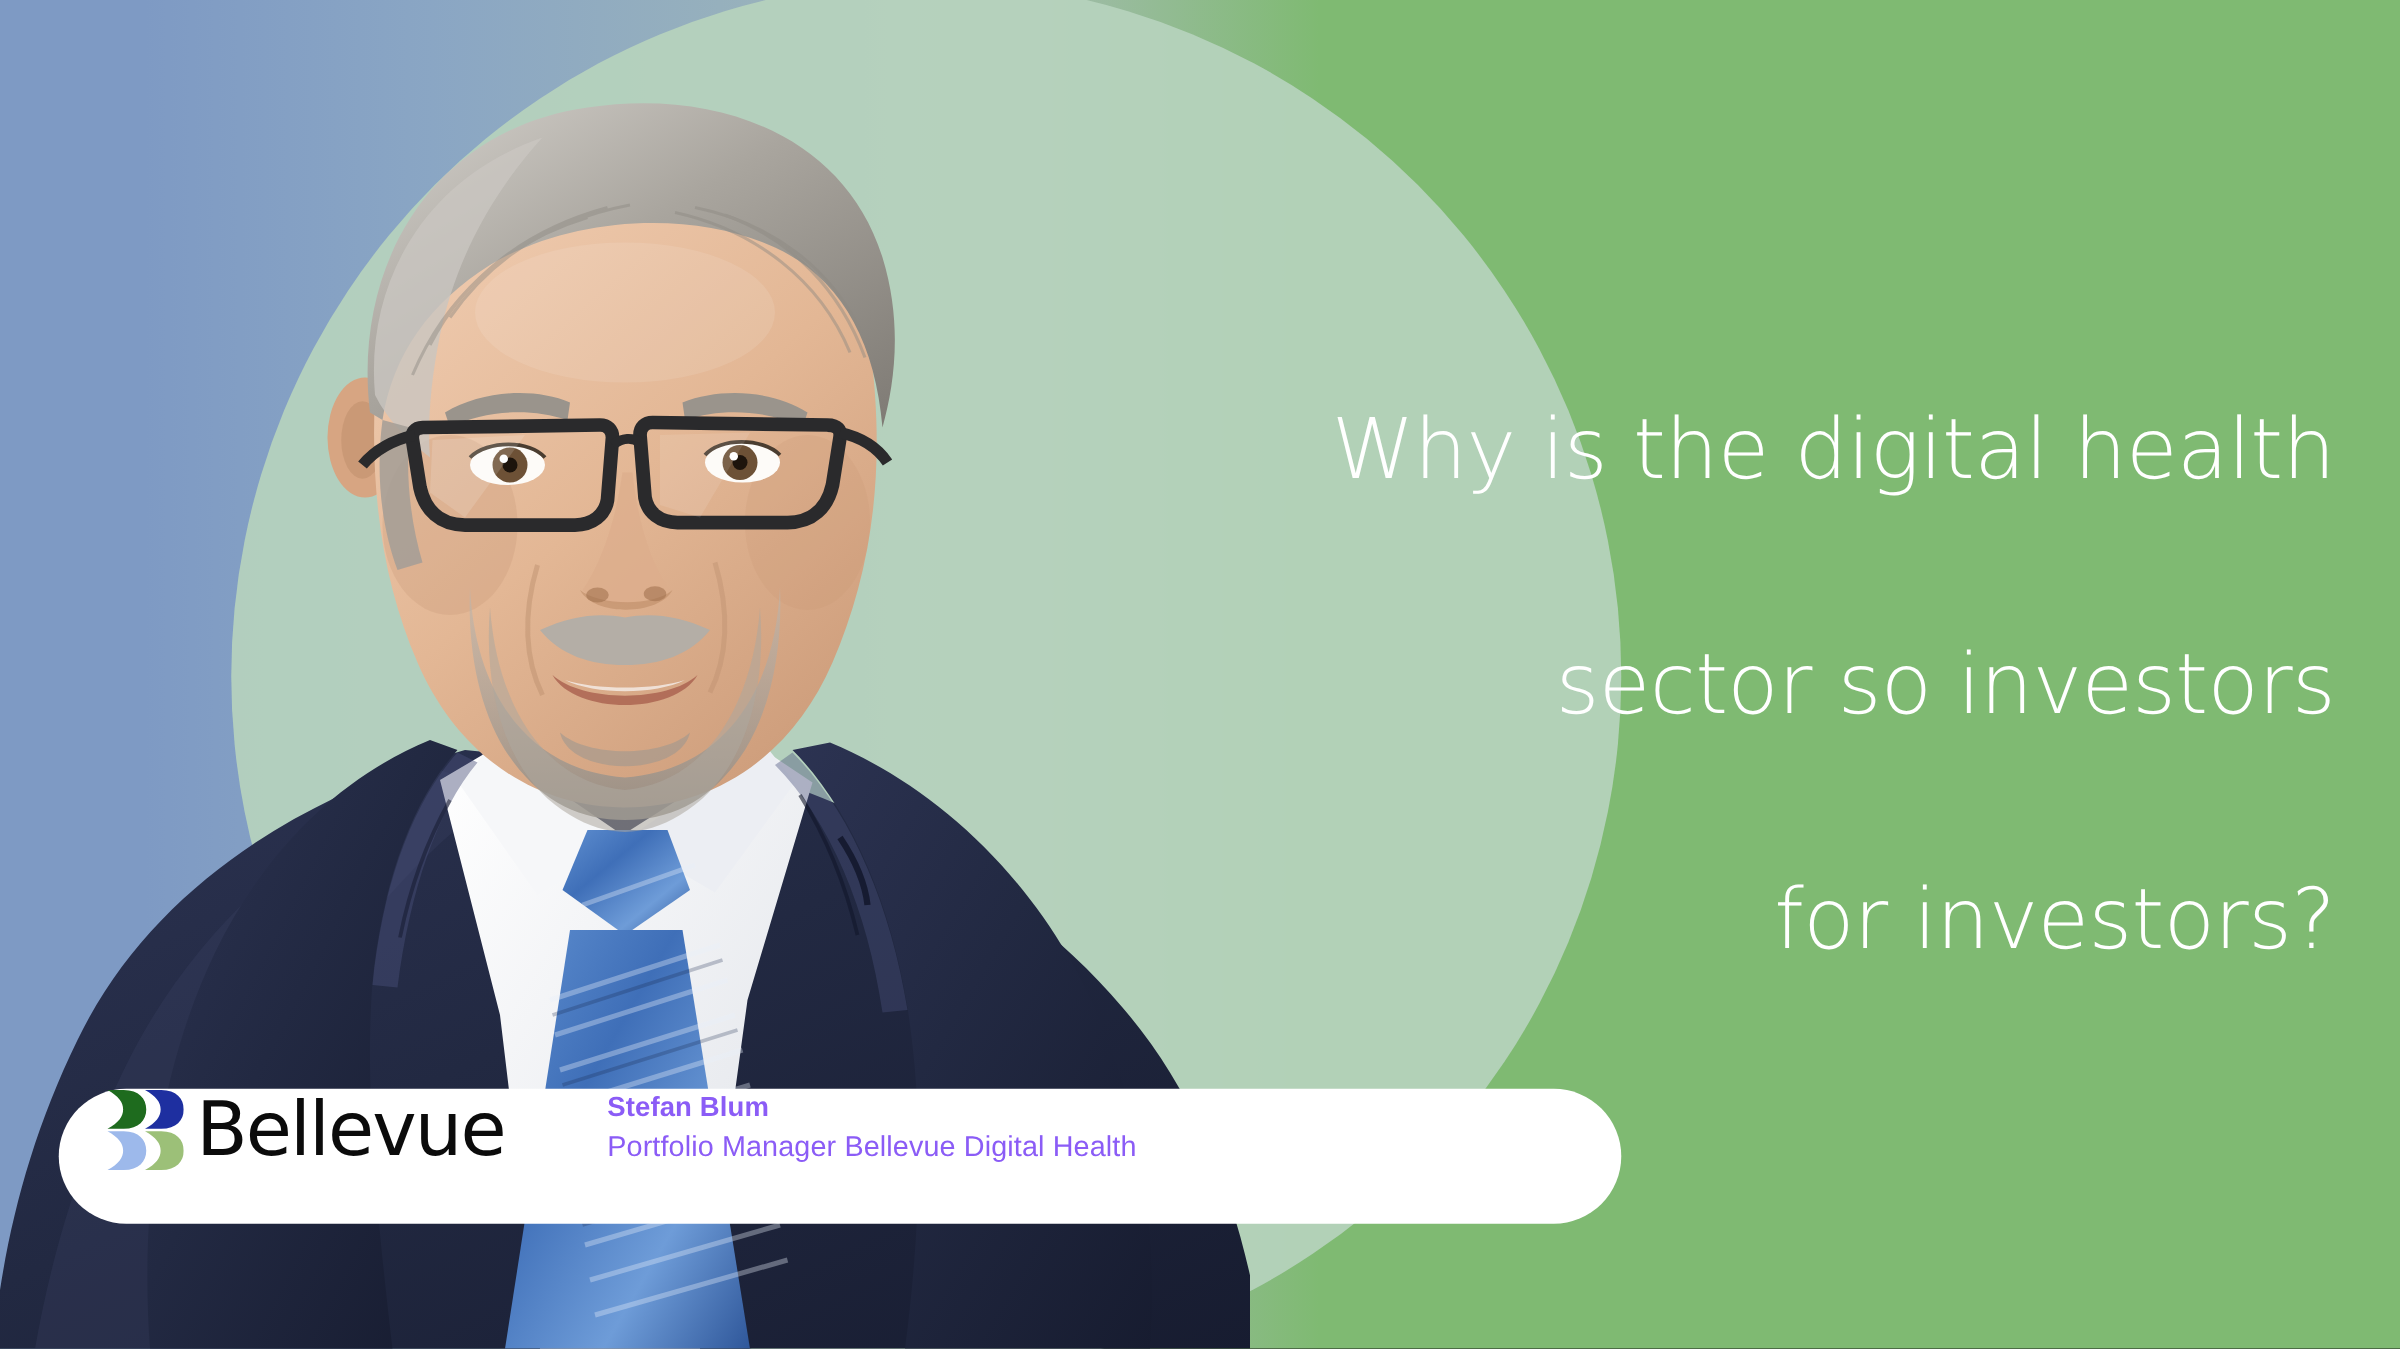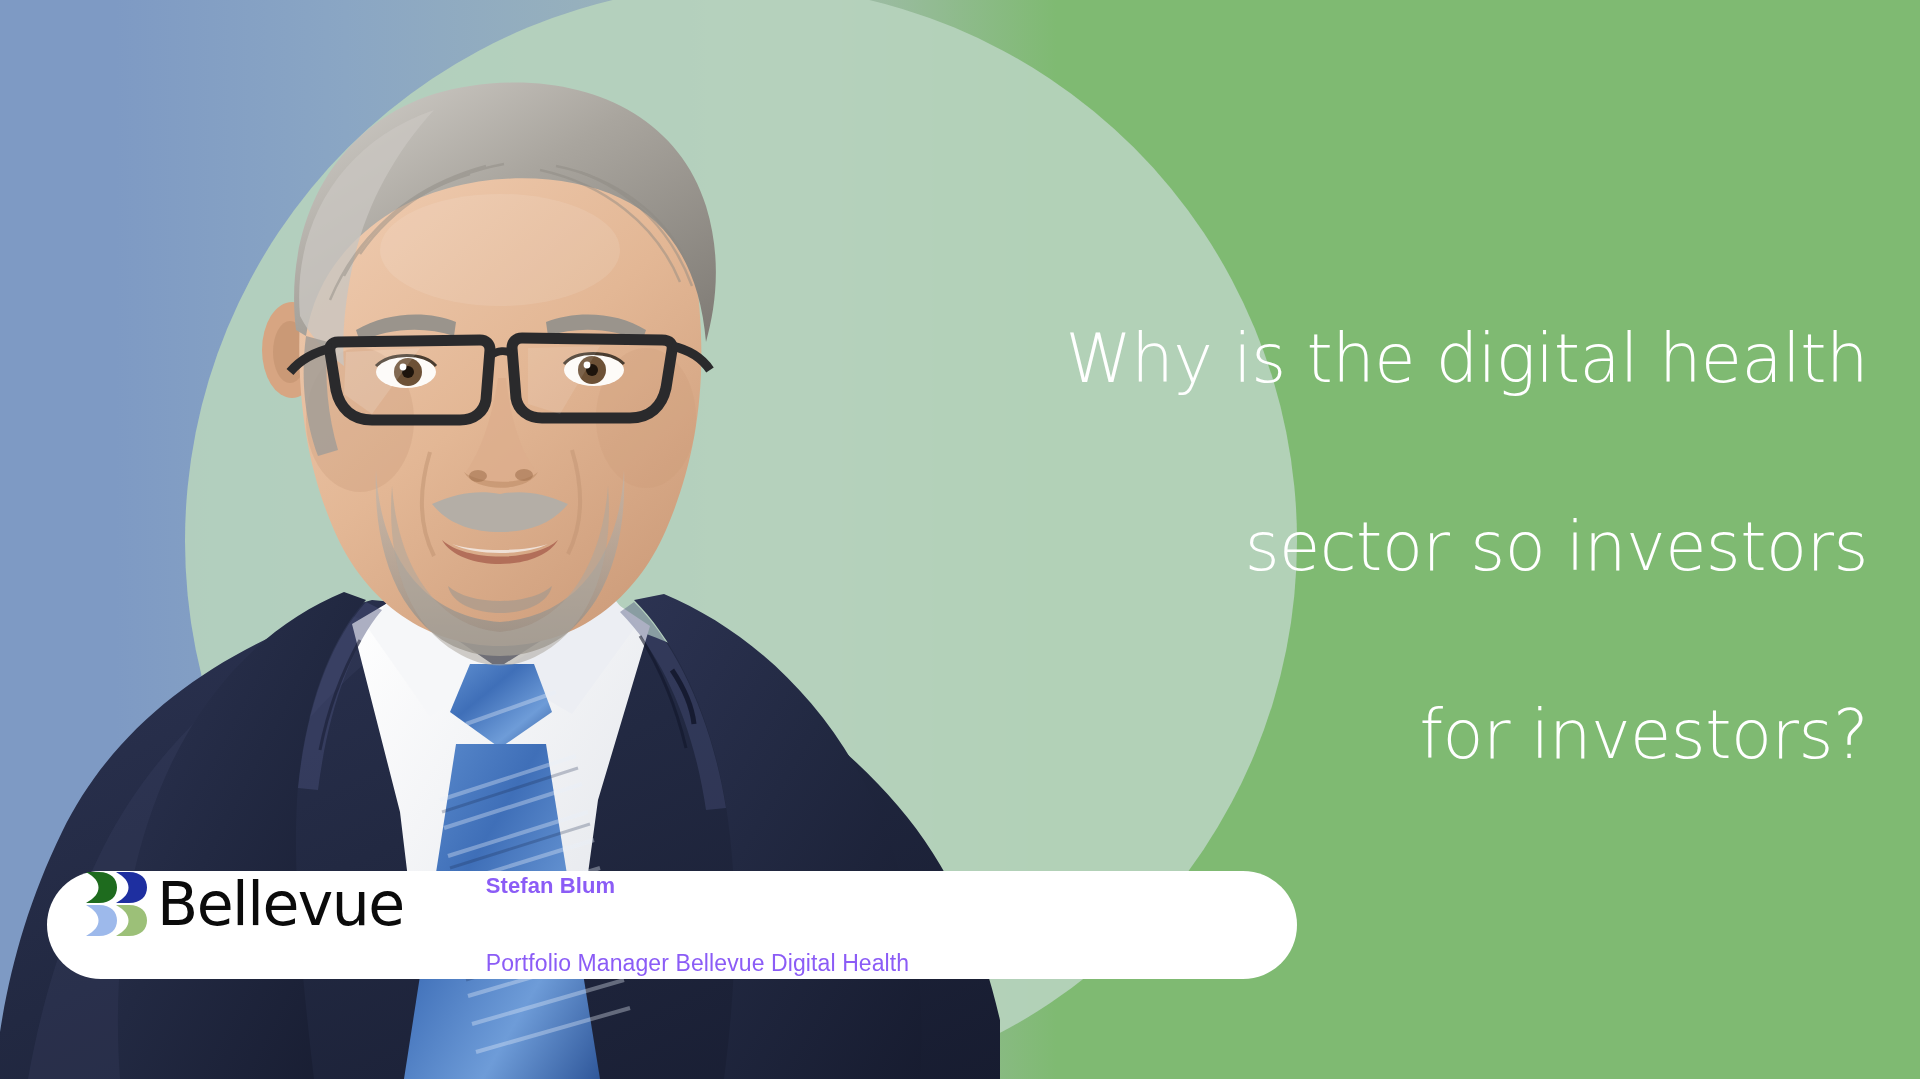--- a/index.html
+++ b/index.html
@@ -109,21 +109,20 @@
     font-size: 22px;
     font-weight: 700;
     line-height: 30px;
     letter-spacing: 0.1px;
   }
   .person-role {
     font-size: 23px;
     font-weight: 400;
     line-height: 32px;
     letter-spacing: 0.1px;
-    margin-top: 46px;
   }
 </style>
 </head>
 <body>
 
 <div id="stage">
 
   <div class="bg-gradient"></div>
 
   <div class="bg-circle"></div>

